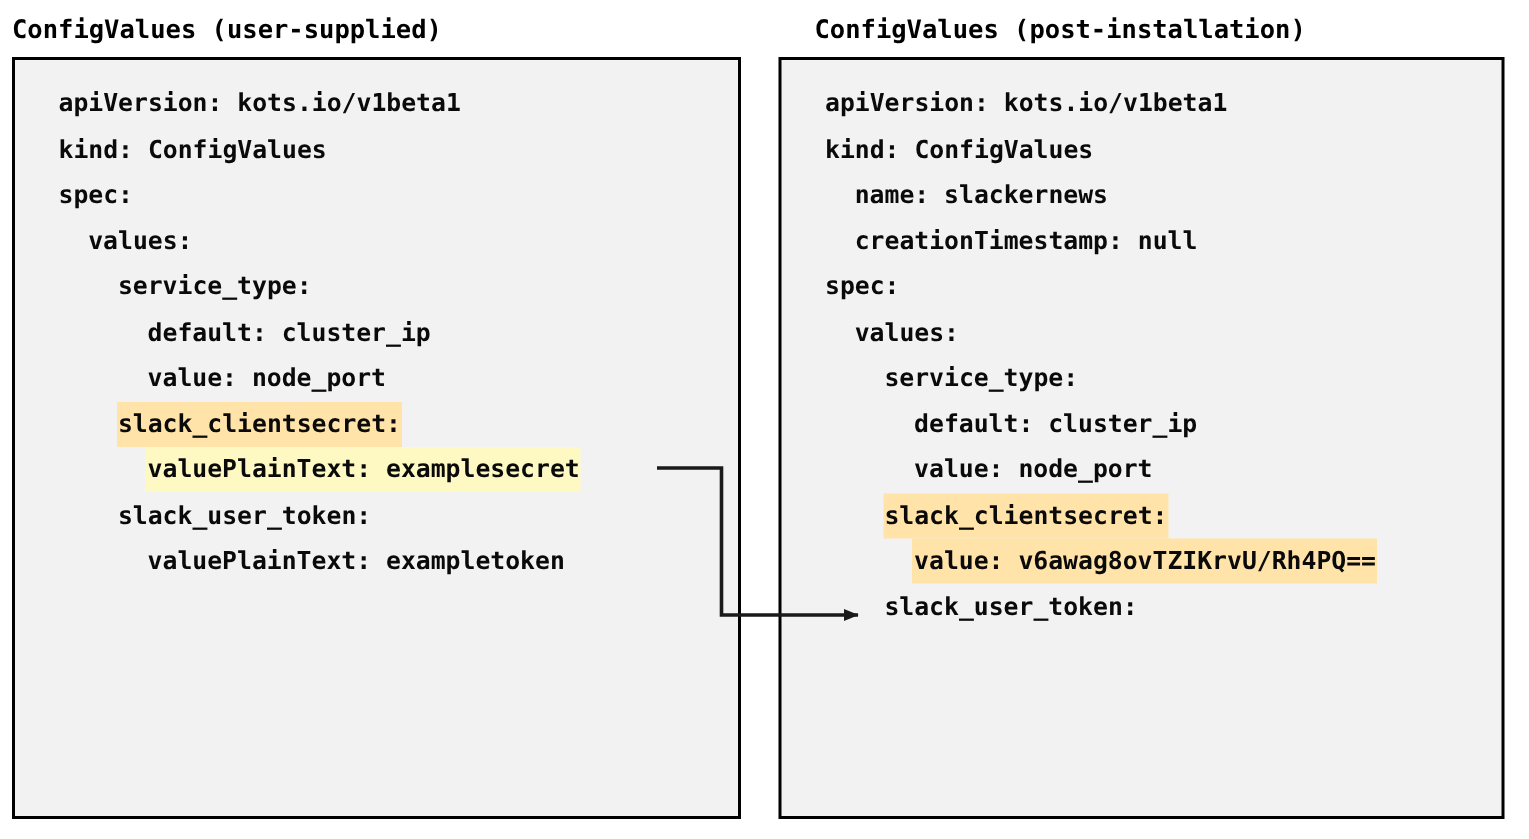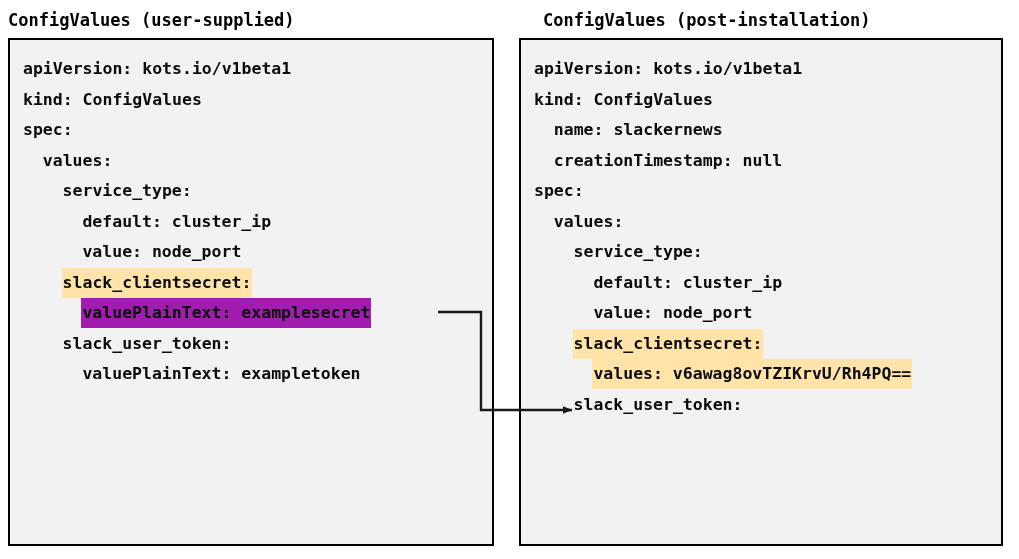--- a/index.html
+++ b/index.html
@@ -63,20 +63,21 @@
     font-family: "DejaVu Sans Mono", "Liberation Mono", monospace;
     font-size: 16.5px;
     font-weight: bold;
     color: #0a0a0a;
     padding-left: 12px;
   }
   .code-line .seg {
     display: inline-block;
     padding: 2px 1px 3px 1px;
     line-height: 25px;
+    margin-left: 16px;
   }
   .code-line .seg.hl {
     background: #ffe3a8;
   }
 
   
   #connector {
     position: absolute;
     left: 0; top: 0;
     width: 1019px;
@@ -96,39 +97,39 @@
   <div class="panel" id="panel-left" style="background: rgb(242, 242, 242); border-color: rgb(0, 0, 0);">
     <div class="code-block" id="code-left">
         <div class="code-line"><span style="display: inline-block; width: 0px;"></span><span class="seg">apiVersion: kots.io/v1beta1</span></div>
         <div class="code-line"><span style="display: inline-block; width: 0px;"></span><span class="seg">kind: ConfigValues</span></div>
         <div class="code-line"><span style="display: inline-block; width: 0px;"></span><span class="seg">spec:</span></div>
         <div class="code-line"><span style="display: inline-block; width: 19.8px;"></span><span class="seg">values:</span></div>
         <div class="code-line"><span style="display: inline-block; width: 39.6px;"></span><span class="seg">service_type:</span></div>
         <div class="code-line"><span style="display: inline-block; width: 59.4px;"></span><span class="seg">default: cluster_ip</span></div>
         <div class="code-line"><span style="display: inline-block; width: 59.4px;"></span><span class="seg">value: node_port</span></div>
         <div class="code-line"><span style="display: inline-block; width: 39.6px;"></span><span class="seg hl" style="background: rgb(255, 227, 168);">slack_clientsecret:</span></div>
-        <div class="code-line"><span style="display: inline-block; width: 59.4px;"></span><span class="seg hl" style="background: #a21caf;">valuePlainText: examplesecret</span></div>
+        <div class="code-line"><span style="display: inline-block; width: 59.4px;"></span><span class="seg hl" style="background: #fef9c3;">valuePlainText: examplesecret</span></div>
         <div class="code-line"><span style="display: inline-block; width: 39.6px;"></span><span class="seg">slack_user_token:</span></div>
         <div class="code-line"><span style="display: inline-block; width: 59.4px;"></span><span class="seg">valuePlainText: exampletoken</span></div>
       </div>
   </div>
 
   <div class="panel" id="panel-right" style="background: rgb(242, 242, 242); border-color: rgb(0, 0, 0);">
     <div class="code-block" id="code-right">
         <div class="code-line"><span style="display: inline-block; width: 0px;"></span><span class="seg">apiVersion: kots.io/v1beta1</span></div>
         <div class="code-line"><span style="display: inline-block; width: 0px;"></span><span class="seg">kind: ConfigValues</span></div>
         <div class="code-line"><span style="display: inline-block; width: 19.8px;"></span><span class="seg">name: slackernews</span></div>
         <div class="code-line"><span style="display: inline-block; width: 19.8px;"></span><span class="seg">creationTimestamp: null</span></div>
         <div class="code-line"><span style="display: inline-block; width: 0px;"></span><span class="seg">spec:</span></div>
         <div class="code-line"><span style="display: inline-block; width: 19.8px;"></span><span class="seg">values:</span></div>
         <div class="code-line"><span style="display: inline-block; width: 39.6px;"></span><span class="seg">service_type:</span></div>
         <div class="code-line"><span style="display: inline-block; width: 59.4px;"></span><span class="seg">default: cluster_ip</span></div>
         <div class="code-line"><span style="display: inline-block; width: 59.4px;"></span><span class="seg">value: node_port</span></div>
         <div class="code-line"><span style="display: inline-block; width: 39.6px;"></span><span class="seg hl" style="background: rgb(255, 227, 168);">slack_clientsecret:</span></div>
-        <div class="code-line"><span style="display: inline-block; width: 59.4px;"></span><span class="seg hl" style="background: rgb(255, 227, 168);">values: v6awag8ovTZIKrvU/Rh4PQ==</span></div>
+        <div class="code-line"><span style="display: inline-block; width: 59.4px;"></span><span class="seg hl" style="background: rgb(255, 227, 168);">value: v6awag8ovTZIKrvU/Rh4PQ==</span></div>
         <div class="code-line"><span style="display: inline-block; width: 39.6px;"></span><span class="seg">slack_user_token:</span></div>
       </div>
   </div>
 
   <svg id="connector" viewBox="0 0 1019 559">
     <defs>
       <marker id="arrowhead" markerWidth="10" markerHeight="8" refX="9.5" refY="4" orient="auto" markerUnits="userSpaceOnUse">
         <path d="M 0 0 L 10 4 L 0 8 z" fill="#1a1a1a"></path>
       </marker>
     </defs>

